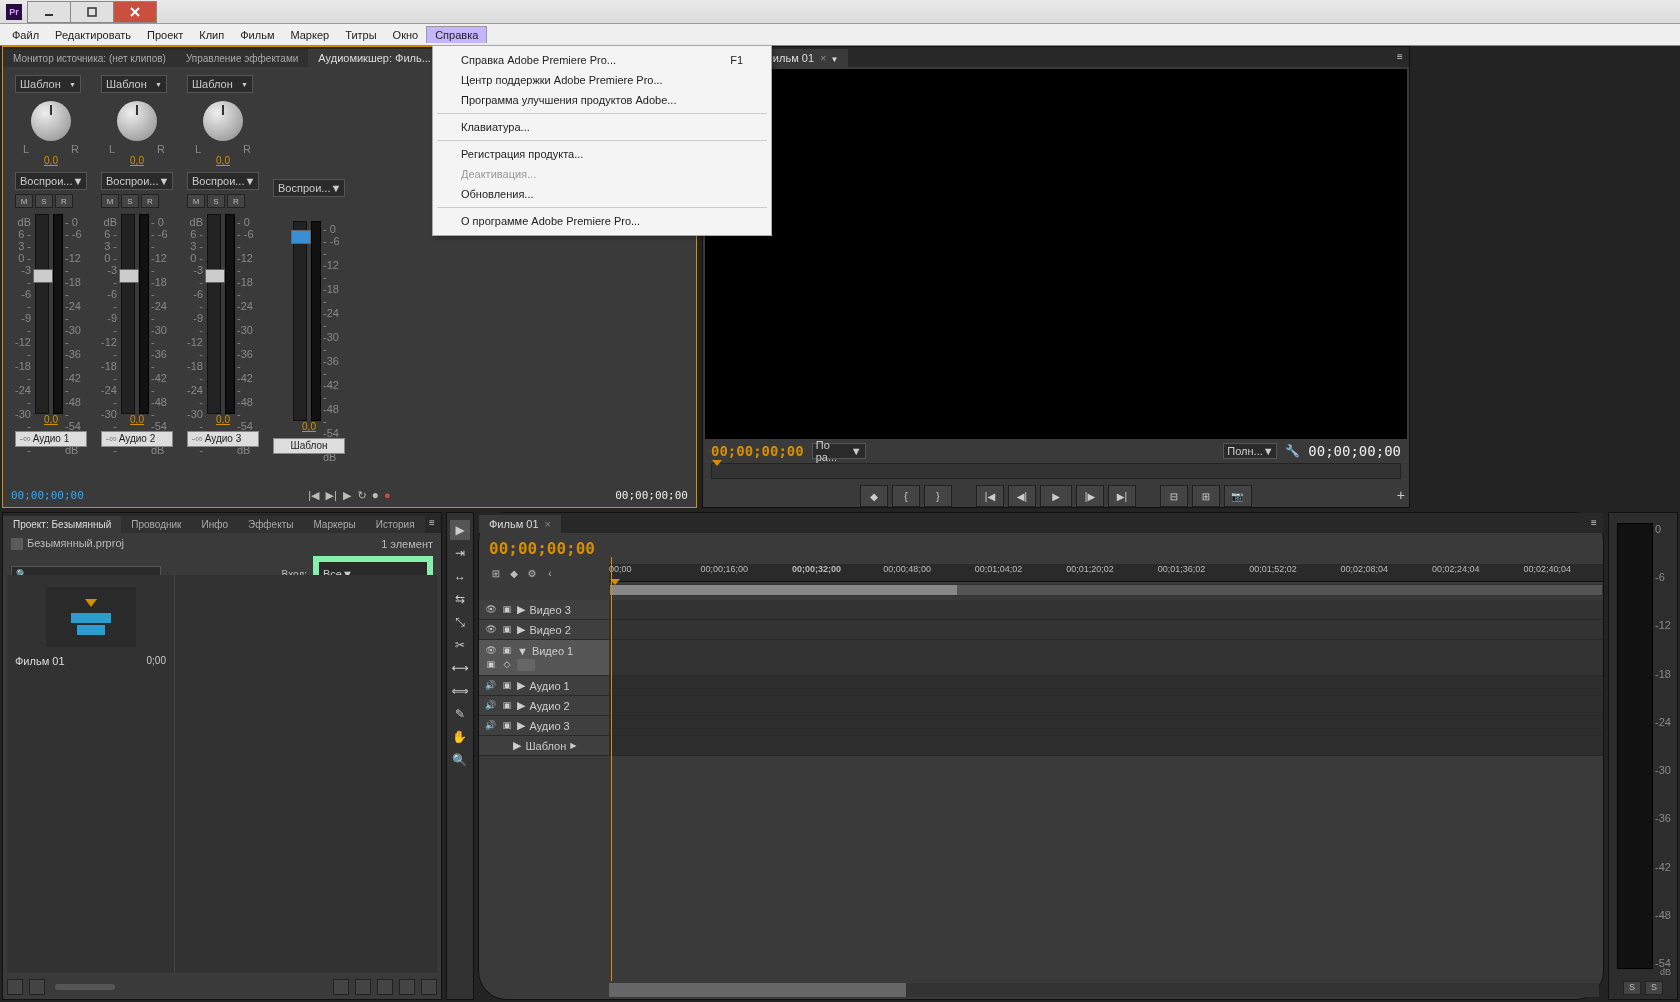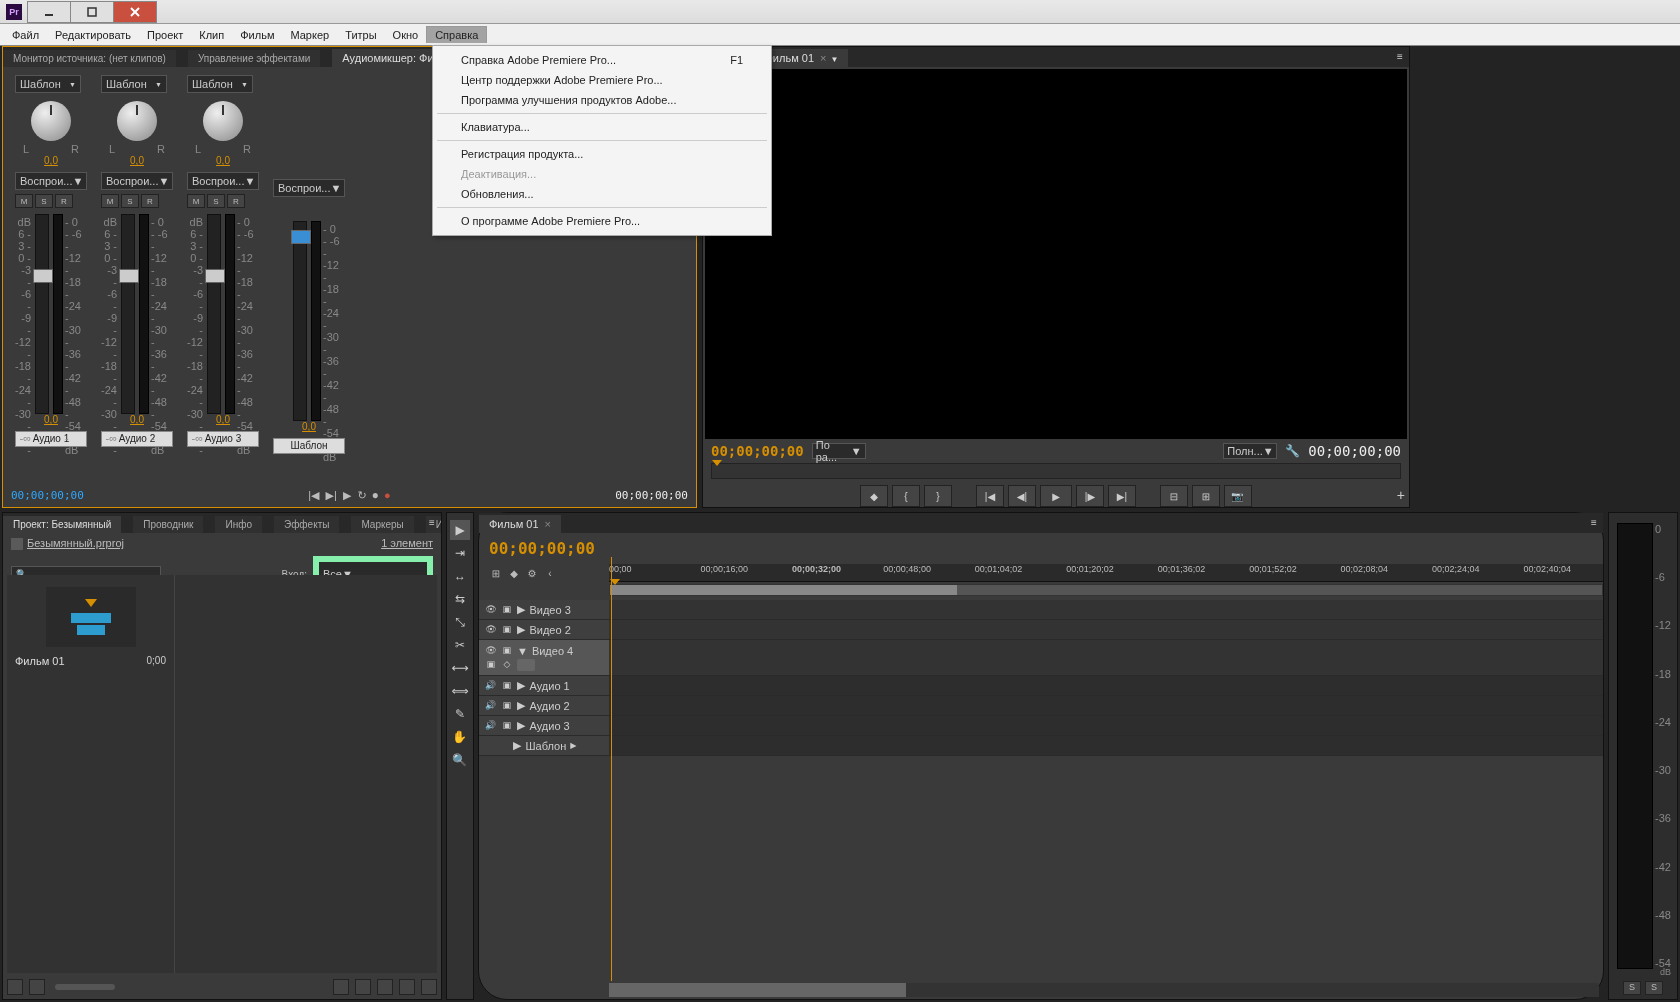--- a/index.html
+++ b/index.html
@@ -10,35 +10,35 @@
 .app-icon { width:16px; height:16px; background:#2a0a40; margin:8px 6px; display:flex; align-items:center; justify-content:center; color:#d6a0ff; font-size:9px; font-weight:bold; }
 .title-text { flex:1; text-align:center; color:#333; font-size:13px; }
 .win-controls { display:flex; height:22px; }
 .win-btn { width:44px; height:22px; display:flex; align-items:center; justify-content:center; border:1px solid #888; background:#e0e0e0; margin-left:-1px; }
 .win-btn.close { background:#c94f3f; color:#fff; }
 .win-btn svg { width:12px; height:12px; }
 
 
 .menubar { height:22px; background:#f0f0f0; border-bottom:1px solid #888; display:flex; align-items:center; padding:0 4px; }
 .menu-item { padding:2px 8px; color:#222; cursor:default; }
-.menu-item.active { background:#a3a3a3; border:1px solid #999; border-bottom:none; position:relative; z-index:101;text-align:center; }
+.menu-item.active { background:#c4b5fd; border:1px solid #999; border-bottom:none; position:relative; z-index:101;text-align:center; }
 
 
 .dropdown { position:absolute; top:45px; left:432px; width:340px; background:#f4f4f4; border:1px solid #aaa; box-shadow:2px 2px 4px rgba(0,0,0,.3); z-index:100; padding:4px 0; }
 .dropdown-item { padding:4px 28px 4px 28px; color:#222; display:flex; justify-content:space-between; font-size:12px; }
 .dropdown-item.disabled { color:#999; }
 .dropdown-sep { height:1px; background:#ccc; margin:3px 4px; }
 
 
 .workspace { position:absolute; top:46px; left:2px; right:2px; bottom:2px; }
 
 
 .panel { position:absolute; background:#3a3a3a; border:1px solid #111; }
 .panel.active-border { border:1px solid #d68f00; }
-.tabbar { height:20px; background:#282828; display:flex; align-items:flex-end; gap:12px; overflow:hidden; position:relative; }
+.tabbar { height:20px; background:#282828; display:flex; align-items:flex-end; gap:0; overflow:hidden; position:relative; }
 .tab { padding:3px 10px; color:#aaa; background:#303030; font-size:10px; white-space:nowrap; }
 .tab.active { background:#3a3a3a; color:#ddd; }
 .tab .x { margin-left:6px; color:#888; }
 .panel-menu-btn { position:absolute; right:2px; top:2px; width:14px; height:14px; color:#ccc; display:flex; align-items:center; justify-content:center; }
 .panel-menu-btn::before{content:"≡";font-size:10px;}
 
 
 .mixer { position:absolute; top:0; left:0; width:695px; height:462px; }
 .channel-row { display:flex; gap:14px; padding:8px 12px 0; }
 .tmpl-drop { width:66px; height:18px; background:#2a2a2a; border:1px solid #555; color:#ccc; font-size:10px; display:flex; align-items:center; justify-content:space-between; padding:0 4px; }
@@ -80,21 +80,21 @@
 
 .rmeter{position:absolute;top:466px;right:0;width:70px;bottom:0;background:#2d2d2d;border:1px solid #111;}
 .rmeter .scale{position:absolute;top:10px;right:4px;bottom:30px;width:18px;color:#888;font-size:9px;display:flex;flex-direction:column;justify-content:space-between;text-align:left;}
 .rmeter .bars{position:absolute;top:10px;left:8px;bottom:30px;width:36px;background:#111;border:1px solid #000;}
 .rmeter .ss{position:absolute;bottom:4px;left:0;right:0;display:flex;gap:4px;justify-content:center;}
 .rmeter .ss div{width:18px;height:14px;background:#444;border:1px solid #222;color:#bbb;font-size:9px;text-align:center;}
 .rmeter .db{position:absolute;bottom:22px;right:6px;color:#888;font-size:9px;}
 
 
 .project{position:absolute;top:466px;left:0;width:440px;bottom:0;}
-.proj-sub{padding:4px 8px;color:#bbb;font-size:11px;display:flex;justify-content:space-between;align-items:flex-start;text-decoration:underline;}
+.proj-sub{padding:4px 8px;color:#bbb;font-size:11px;display:flex;justify-content:space-between;align-items:center;}
 .proj-sub .doc-icon{display:inline-block;width:12px;height:12px;background:#5a5a5a;margin-right:4px;vertical-align:middle;}
 .proj-filter{display:flex;align-items:center;gap:6px;padding:2px 8px;}
 .search-box{flex:0 0 150px;height:16px;background:#2a2a2a;border:1px solid #555;display:flex;align-items:center;padding:0 4px;}
 .search-box::before{content:"🔍";font-size:9px;color:#888;margin-right:4px;}
 .in-label{color:#bbb;font-size:10px;}
 .in-drop{width:120px;height:16px;background:#2a2a2a;border:6px solid #86efac;color:#ccc;font-size:10px;padding:12px 4px;display:flex;align-items:center;justify-content:flex-start;}
 .proj-body{position:absolute;top:62px;left:4px;right:4px;bottom:26px;background:#323232;display:flex;}
 .bin-item{width:168px;border-right:1px solid #444;padding:8px;}
 .bin-thumb{width:90px;height:60px;background:#2a2a2a;margin:4px auto 8px;display:flex;align-items:center;justify-content:center;}
 .seq-icon{width:40px;height:40px;position:relative;}
@@ -586,21 +586,21 @@
             <span>Видео 2</span>
           </div>
           <div class="track-body"></div>
         </div>
     <div class="track tall">
           <div class="track-head sel" style="flex-direction:column;align-items:flex-start;justify-content:center;gap:2px">
             <div style="display:flex;gap:4px;align-items:center">
               <span class="th-icon">👁</span>
               <span class="th-icon">▣</span>
               <span>▼</span>
-              <span>Видео 4</span>
+              <span>Видео 1</span>
             </div>
             <div style="display:flex;gap:4px">
               <span class="th-icon">▣</span>
               <span class="th-icon">◇</span>
               <span style="background:#666;padding:0 8px;border-radius:2px;font-size:8px">&nbsp;</span>
             </div>
           </div>
           <div class="track-body"></div>
         </div>
     <div class="track">

